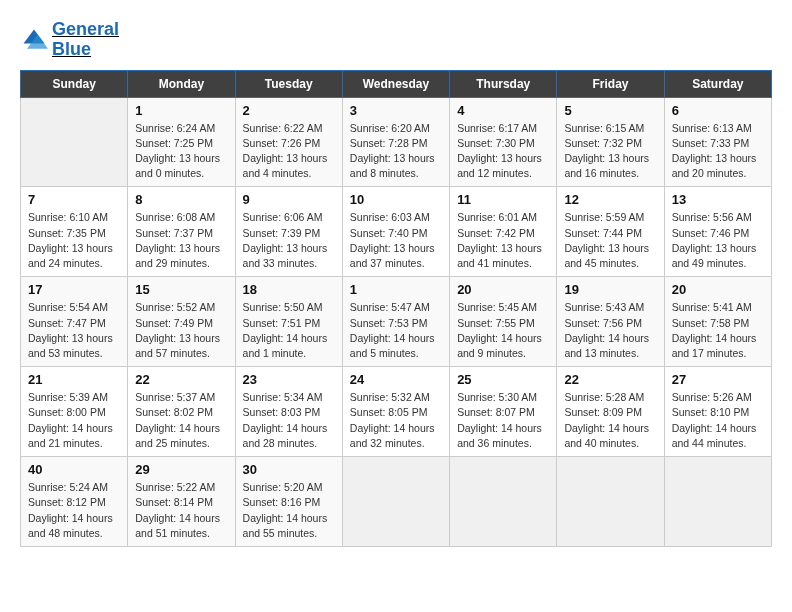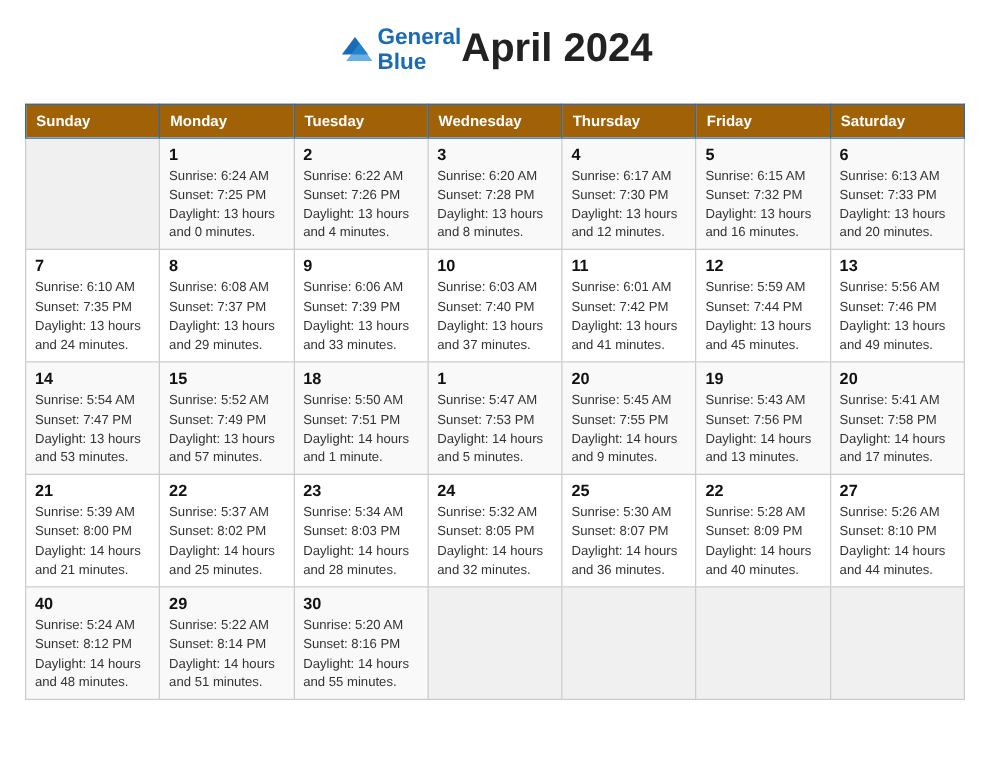--- a/index.html
+++ b/index.html
@@ -5,23 +5,24 @@
     * { box-sizing: border-box; margin: 0; padding: 0; }
     body {
       font-family: Arial, sans-serif;
       background: #fff;
       width: 792px;
       min-height: 612px;
       padding: 20px;
     }
     .header {
       display: flex;
-      justify-content: center;
+      justify-content: flex-start;
       align-items: flex-start;
-      margin-bottom: 23px;
+      margin-bottom: 10px;
+      text-decoration: underline;
     }
     .logo {
       display: flex;
       align-items: center;
       gap: 4px;
     }
     .logo-text {
       font-size: 18px;
       font-weight: bold;
       color: #1a1a2e;
@@ -45,23 +46,23 @@
     .subtitle {
       font-size: 15px;
       color: #555;
     }
     table {
       width: 100%;
       border-collapse: collapse;
       font-size: 11px;
     }
     thead tr th {
-      background-color: #a16207;
+      background-color: #404040;
       color: #fff;
-      text-align: left;
+      text-align: center;
       padding: 6px 8px;
       font-size: 12px;
       font-weight: bold;
       border: 1px solid #2b6cb0;
     }
     tbody tr td {
       border: 1px solid #ccc;
       padding: 5px 7px;
       vertical-align: top;
       width: 107px;
@@ -100,21 +101,20 @@
       <polygon points="20,10 32,26 8,26" fill="#2b8dd6" opacity="0.7"></polygon>
     </svg>
     <div>
       <div class="logo-text">
         <span>General</span><br>
         <span>Blue</span>
       </div>
     </div>
   </div>
   <div class="title-block">
-    <div class="month-title">April 2024</div>
   </div>
 </div>
 
 <table>
   <thead>
     <tr>
     <th>Sunday</th>
         <th>Monday</th>
         <th>Tuesday</th>
         <th>Wednesday</th>
@@ -176,21 +176,21 @@
           <span class="day-num">12</span>
           <div class="day-info">Sunrise: 5:59 AM<br>Sunset: 7:44 PM<br>Daylight: 13 hours<br>and 45 minutes.</div>
         </td>
         <td>
           <span class="day-num">13</span>
           <div class="day-info">Sunrise: 5:56 AM<br>Sunset: 7:46 PM<br>Daylight: 13 hours<br>and 49 minutes.</div>
         </td>
       </tr>
       <tr>
         <td>
-          <span class="day-num">14</span>
+          <span class="day-num">17</span>
           <div class="day-info">Sunrise: 5:54 AM<br>Sunset: 7:47 PM<br>Daylight: 13 hours<br>and 53 minutes.</div>
         </td>
         <td>
           <span class="day-num">15</span>
           <div class="day-info">Sunrise: 5:52 AM<br>Sunset: 7:49 PM<br>Daylight: 13 hours<br>and 57 minutes.</div>
         </td>
         <td>
           <span class="day-num">18</span>
           <div class="day-info">Sunrise: 5:50 AM<br>Sunset: 7:51 PM<br>Daylight: 14 hours<br>and 1 minute.</div>
         </td>

